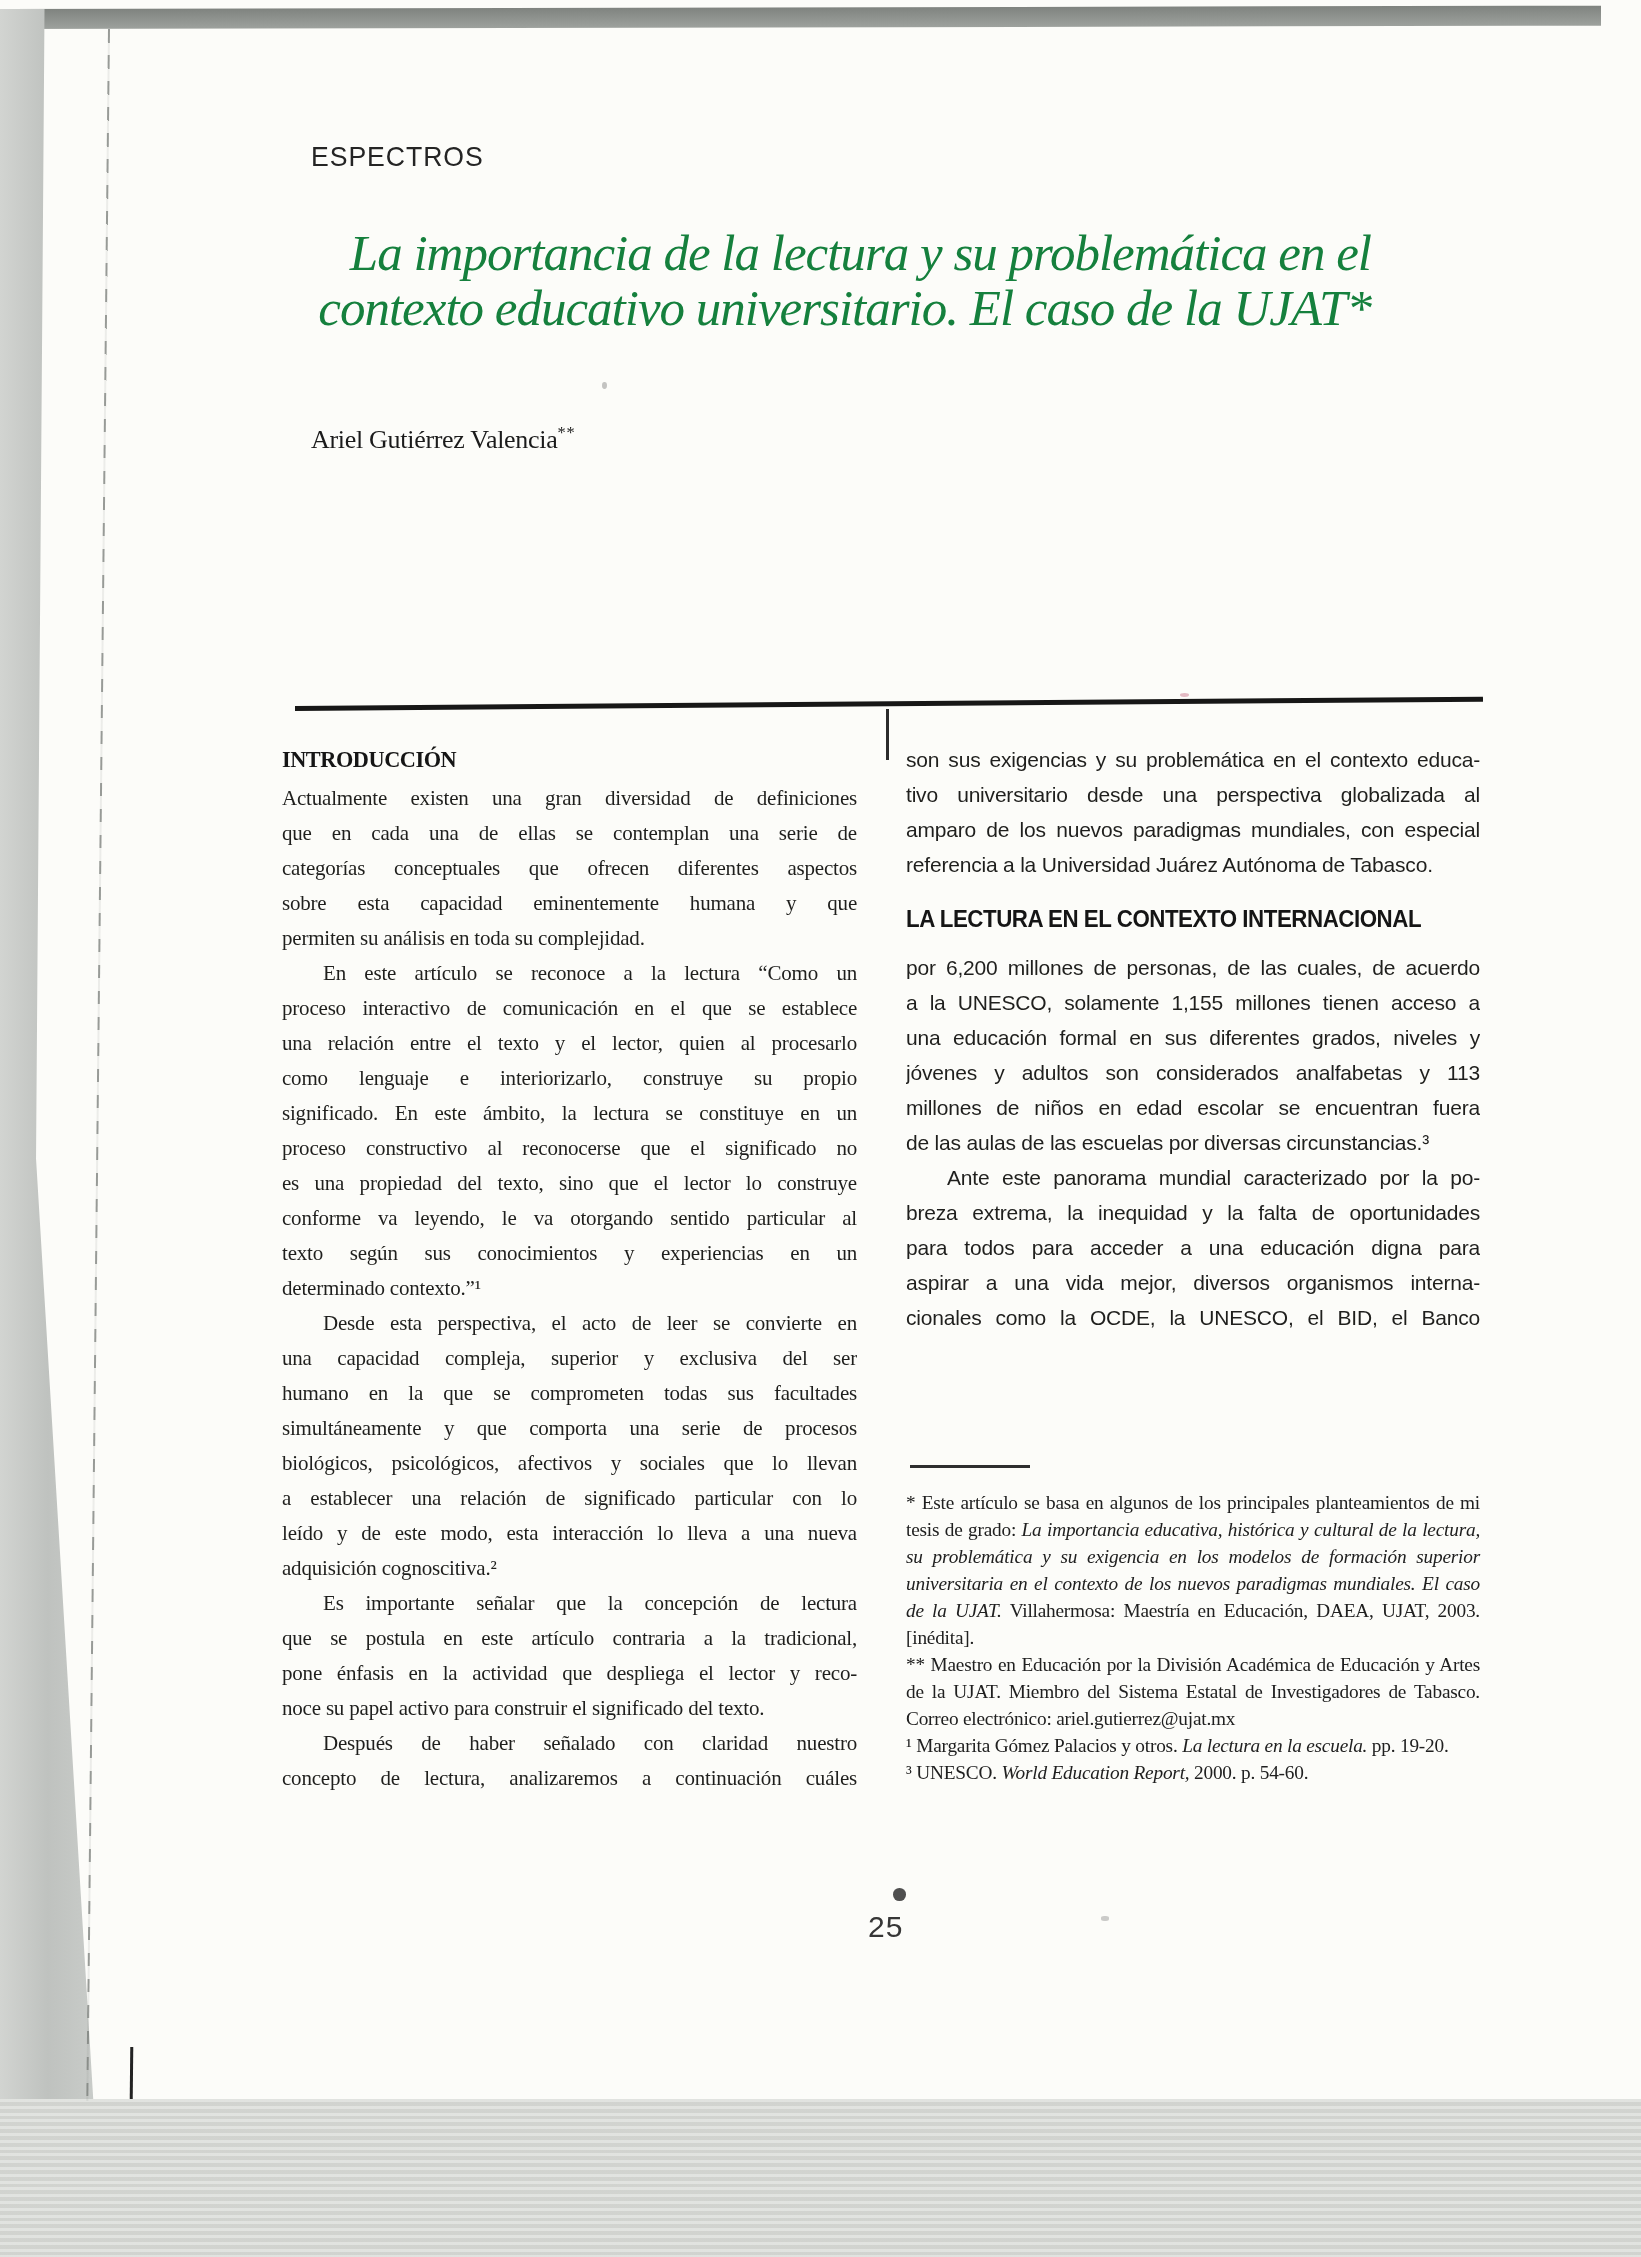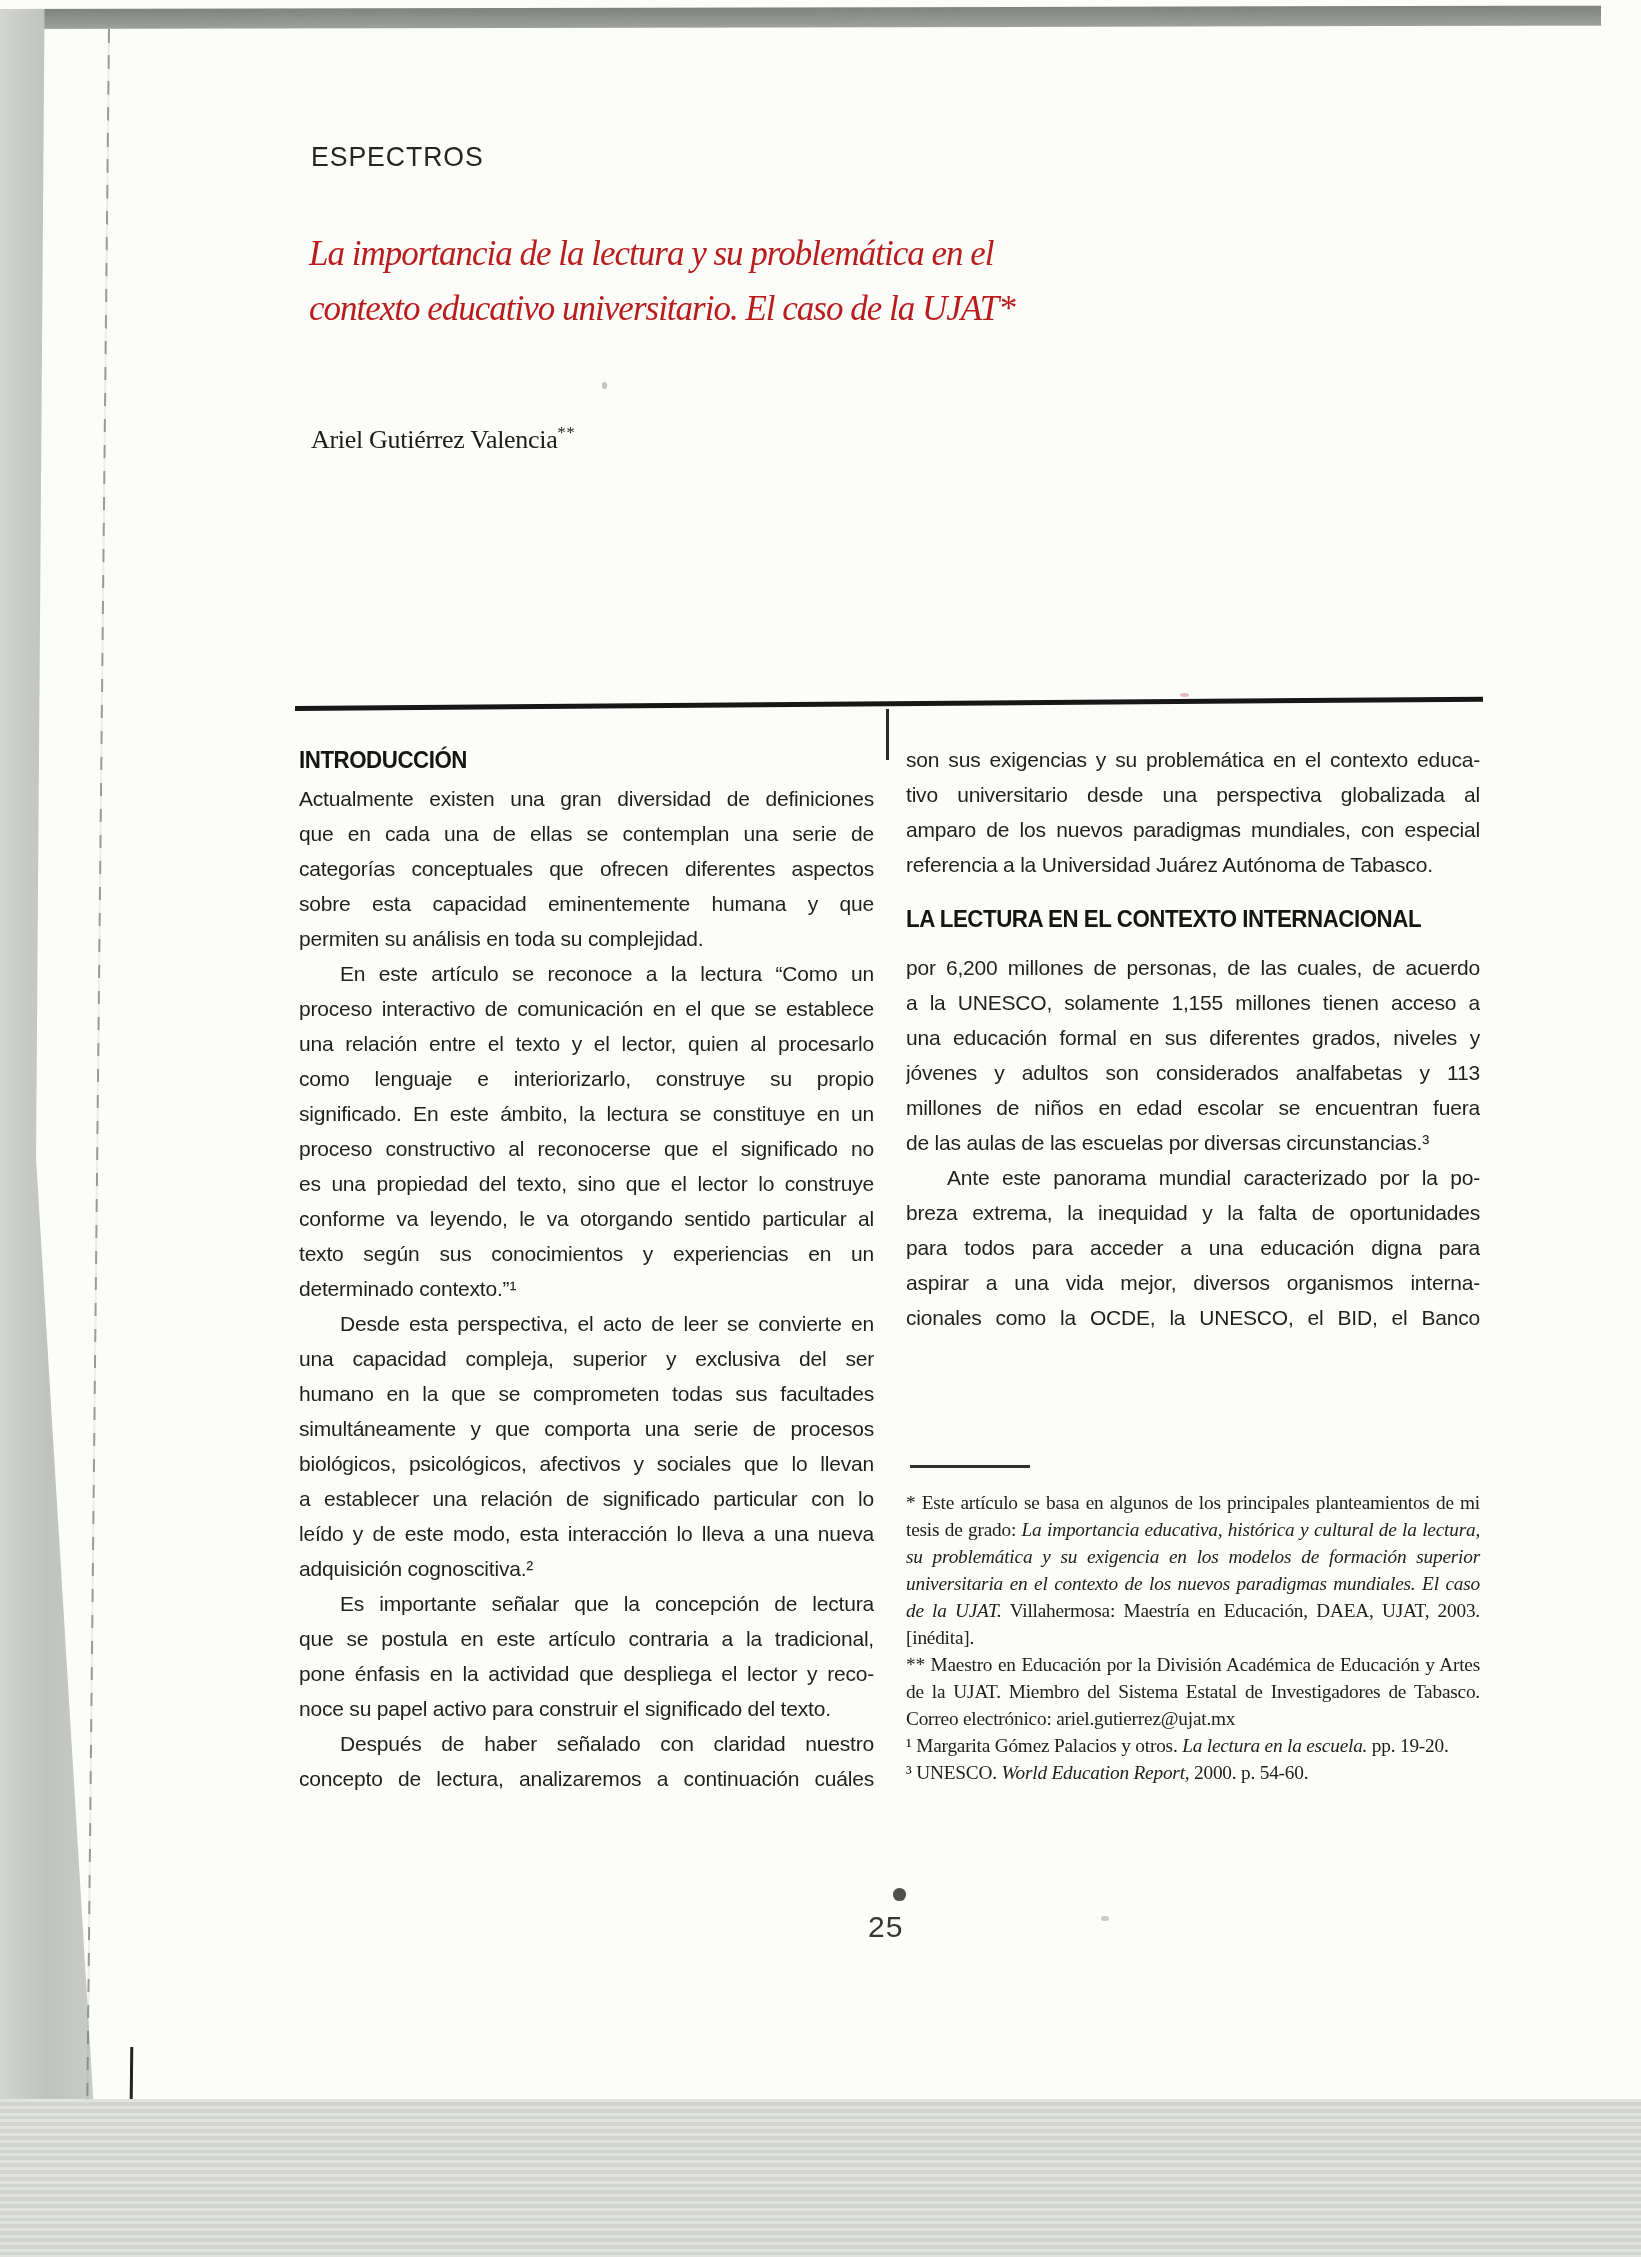--- a/index.html
+++ b/index.html
@@ -45,21 +45,21 @@
     background:rgba(130,130,130,.4); border-radius:40%; }
   
   .espectros {
     position:absolute; left:311px; top:141px;
     font-size:28px; letter-spacing:1px; color:#242424;
     transform:scaleX(.95); transform-origin:left top; white-space:nowrap;
   }
   .title {
     position:absolute; left:309px; top:226px; width:1062px; margin:0;
     font-family:"Liberation Serif", serif; font-style:italic; font-weight:normal;
-    font-size:35px; line-height:55px; letter-spacing:-1px; color:#b91c1c;
+    font-size:51px; line-height:55px; letter-spacing:-1px; color:#15803d;text-align:right;
   }
   .title .tline { display:block; white-space:nowrap; }
   .author {
     position:absolute; left:311px; top:423px;
     font-family:"Liberation Serif", serif; font-size:26px; letter-spacing:-0.3px;
     color:#1b1b1b; white-space:nowrap;text-align:center;
   }
   .author sup { font-size:16.4px; letter-spacing:1px; }
   
   .main-rule {
@@ -70,21 +70,21 @@
     position:absolute; left:886px; top:709px; width:2.9px; height:51px; background:#2b2b2b;
   }
   .fn-rule {
     position:absolute; left:910px; top:1465px; width:120px; height:2.9px; background:#2f2f2f;
   }
   
   .col {
     position:absolute; top:742px; width:575px;
     font-size:21px; line-height:35px; letter-spacing:-0.2px; color:#1f1f1d;
   }
-  .col.left  { left:299px; }
+  .col.left  { left:282px;font-family:Liberation Serif, serif; }
   .col.right { left:906px; width:574px; }
   .col-heading {
     font-weight:bold; font-size:24px; letter-spacing:-0.5px; line-height:35px;
     transform:scaleX(.93); transform-origin:left top; white-space:nowrap;
     color:#151515;
   }
   .col.left  .col-heading { margin-bottom:3.9px; }
   .col.right .col-heading { margin-top:19.3px; margin-bottom:13.5px; }
   .bline {
     text-align:justify; text-align-last:justify;

